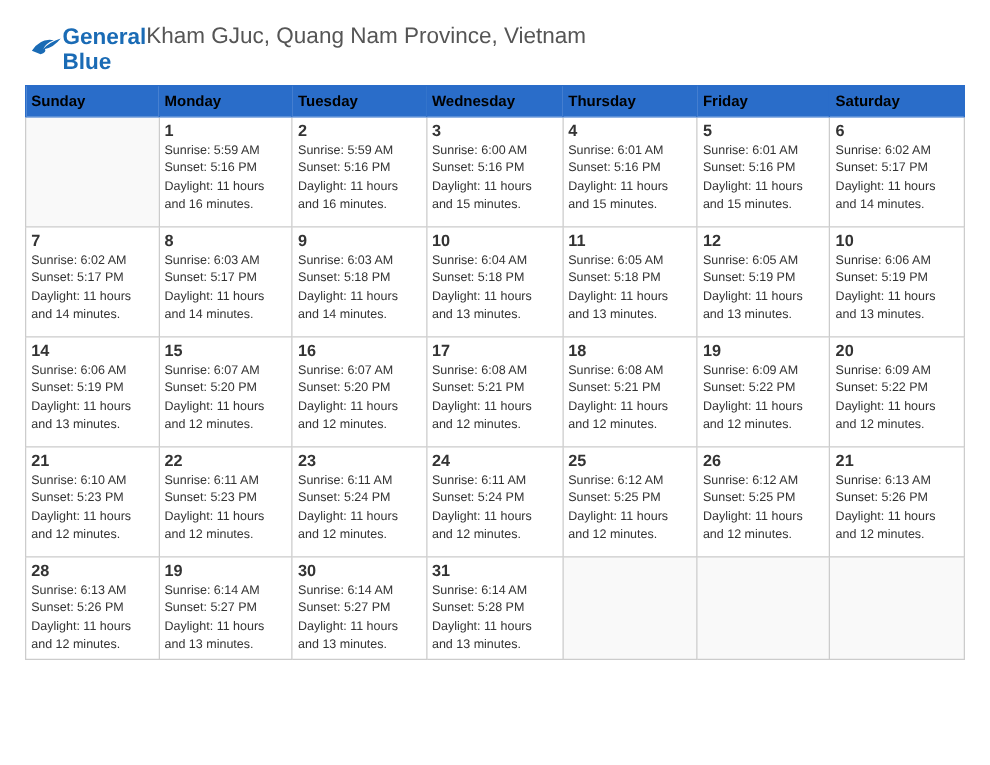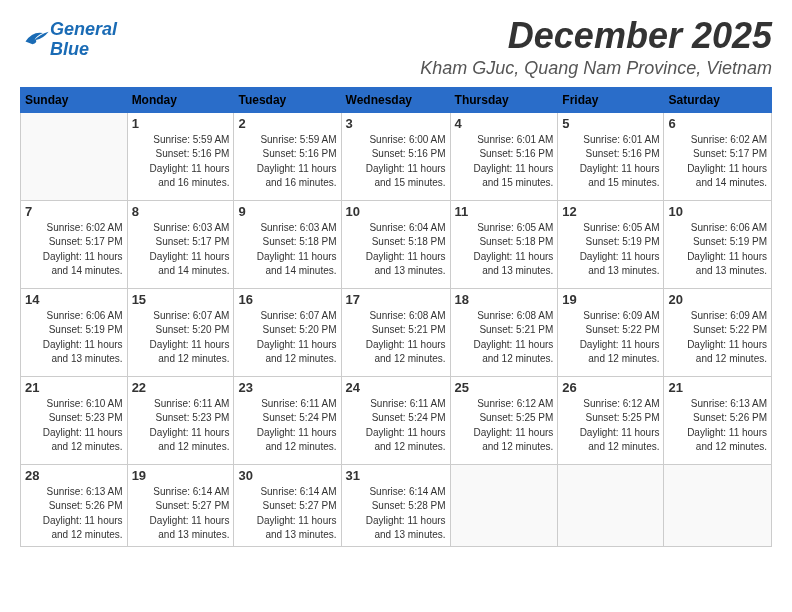--- a/index.html
+++ b/index.html
@@ -10,23 +10,21 @@
       height: 612px;
       overflow: hidden;
     }
     .container {
       width: 792px;
       padding: 16px 20px 10px 20px;
     }
     .header-top {
       display: flex;
       align-items: flex-start;
-      justify-content: space-between;
       margin-bottom: 4px;
-      font-style: italic;
     }
     .logo {
       display: flex;
       align-items: center;
       margin-top: 4px;
     }
     .logo-text {
       font-size: 18px;
       font-weight: bold;
       color: #333;
@@ -86,21 +84,20 @@
       font-size: 13px;
       font-weight: bold;
       color: #333;
       display: block;
       margin-bottom: 2px;
     }
     .day-info {
       font-size: 10px;
       color: #333;
       line-height: 1.45;
-      text-align: right;
     }
     .last-row td {
       height: 78px;
     }
   </style>
 </head>
 <body>
 
 <div class="container">
   <div class="header-top">
@@ -109,21 +106,20 @@
         <svg class="logo-bird" viewBox="0 0 40 30">
           <path d="M5 20 Q15 5 30 8 Q20 12 18 18 Q25 10 38 6 Q30 16 20 18 Q22 22 15 24 Z" fill="#1a6bb5"></path>
         </svg>
       </div>
       <div class="logo-text">
         <span>General</span><br>
         <span>Blue</span>
       </div>
     </div>
     <div class="title-block">
-      <div class="month-title">December 2025</div>
       <div class="subtitle">Kham GJuc, Quang Nam Province, Vietnam</div>
     </div>
   </div>
 
   <table class="calendar">
     <thead>
       <tr>
       <th>Sunday</th>
           <th>Monday</th>
           <th>Tuesday</th>

